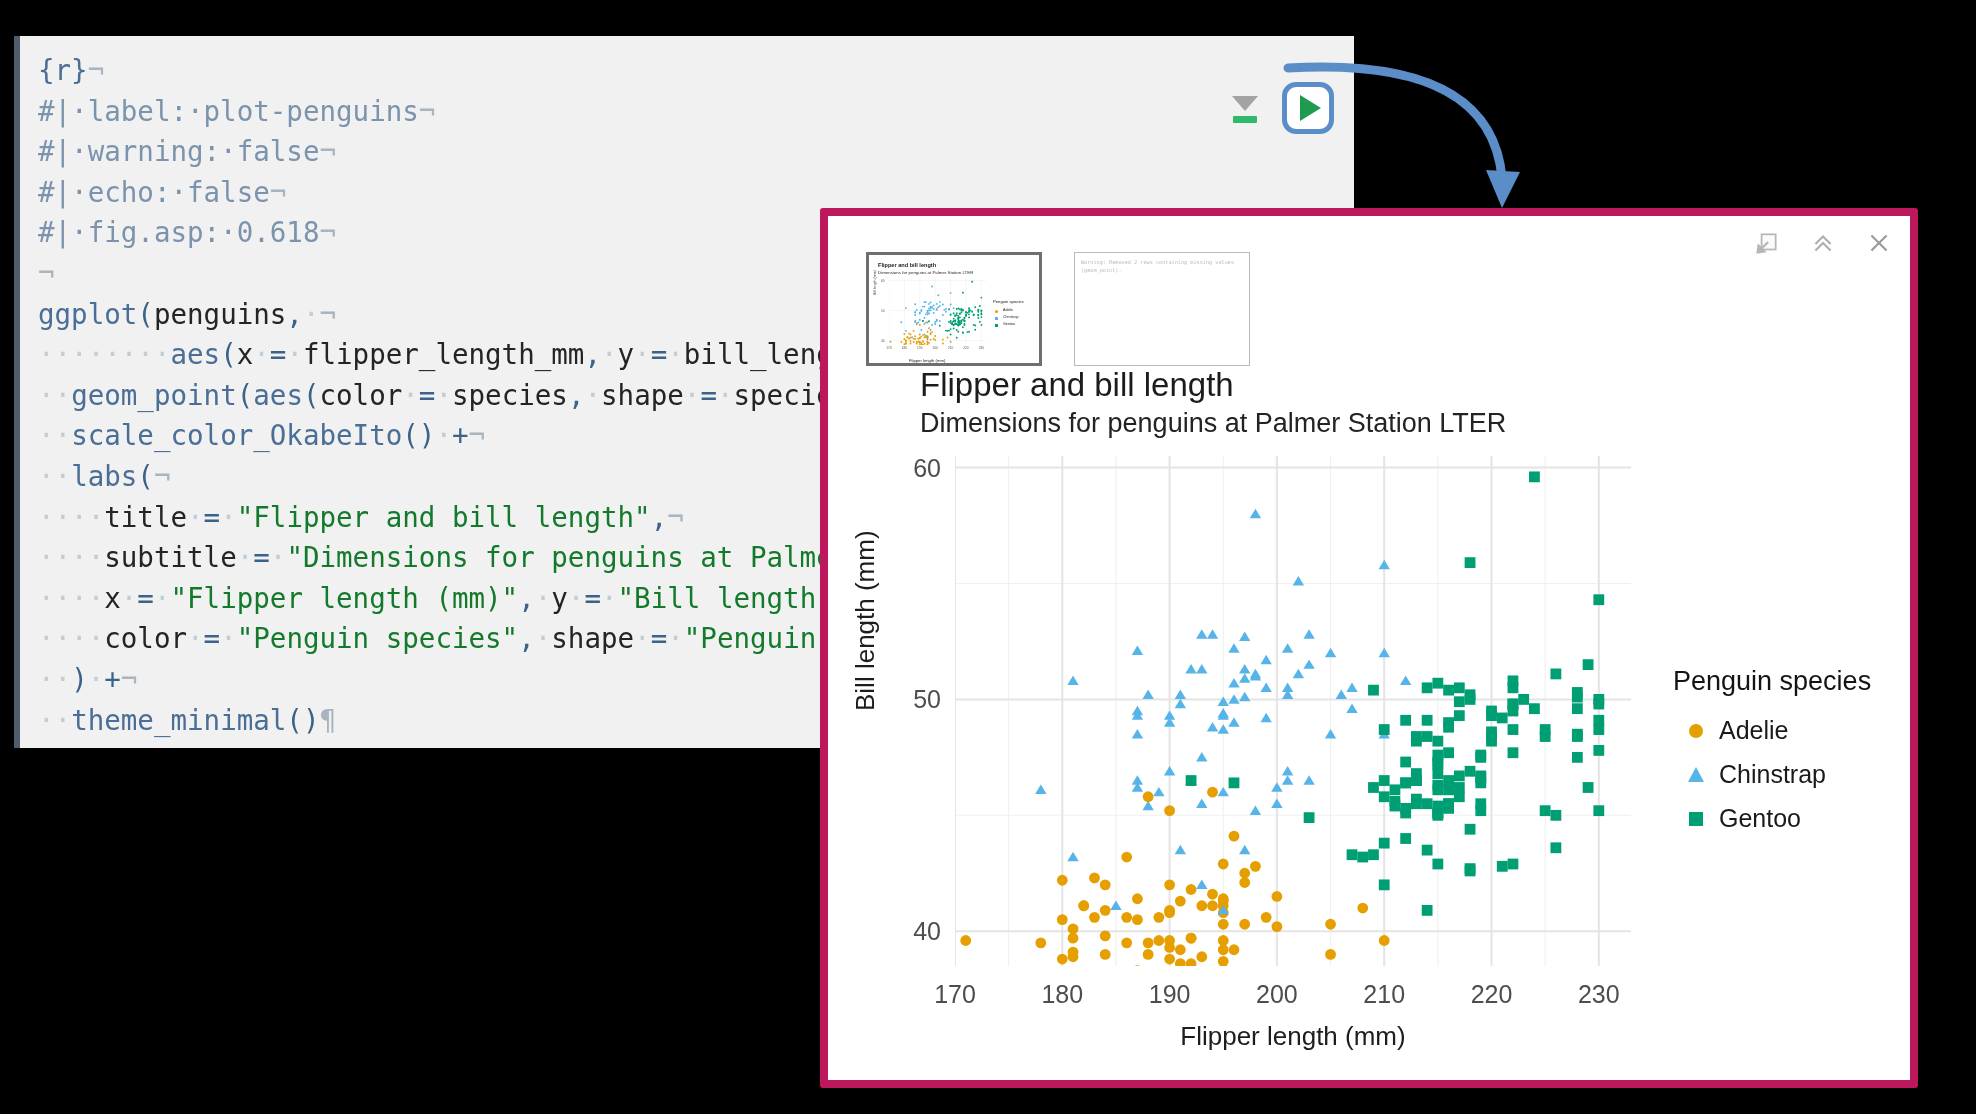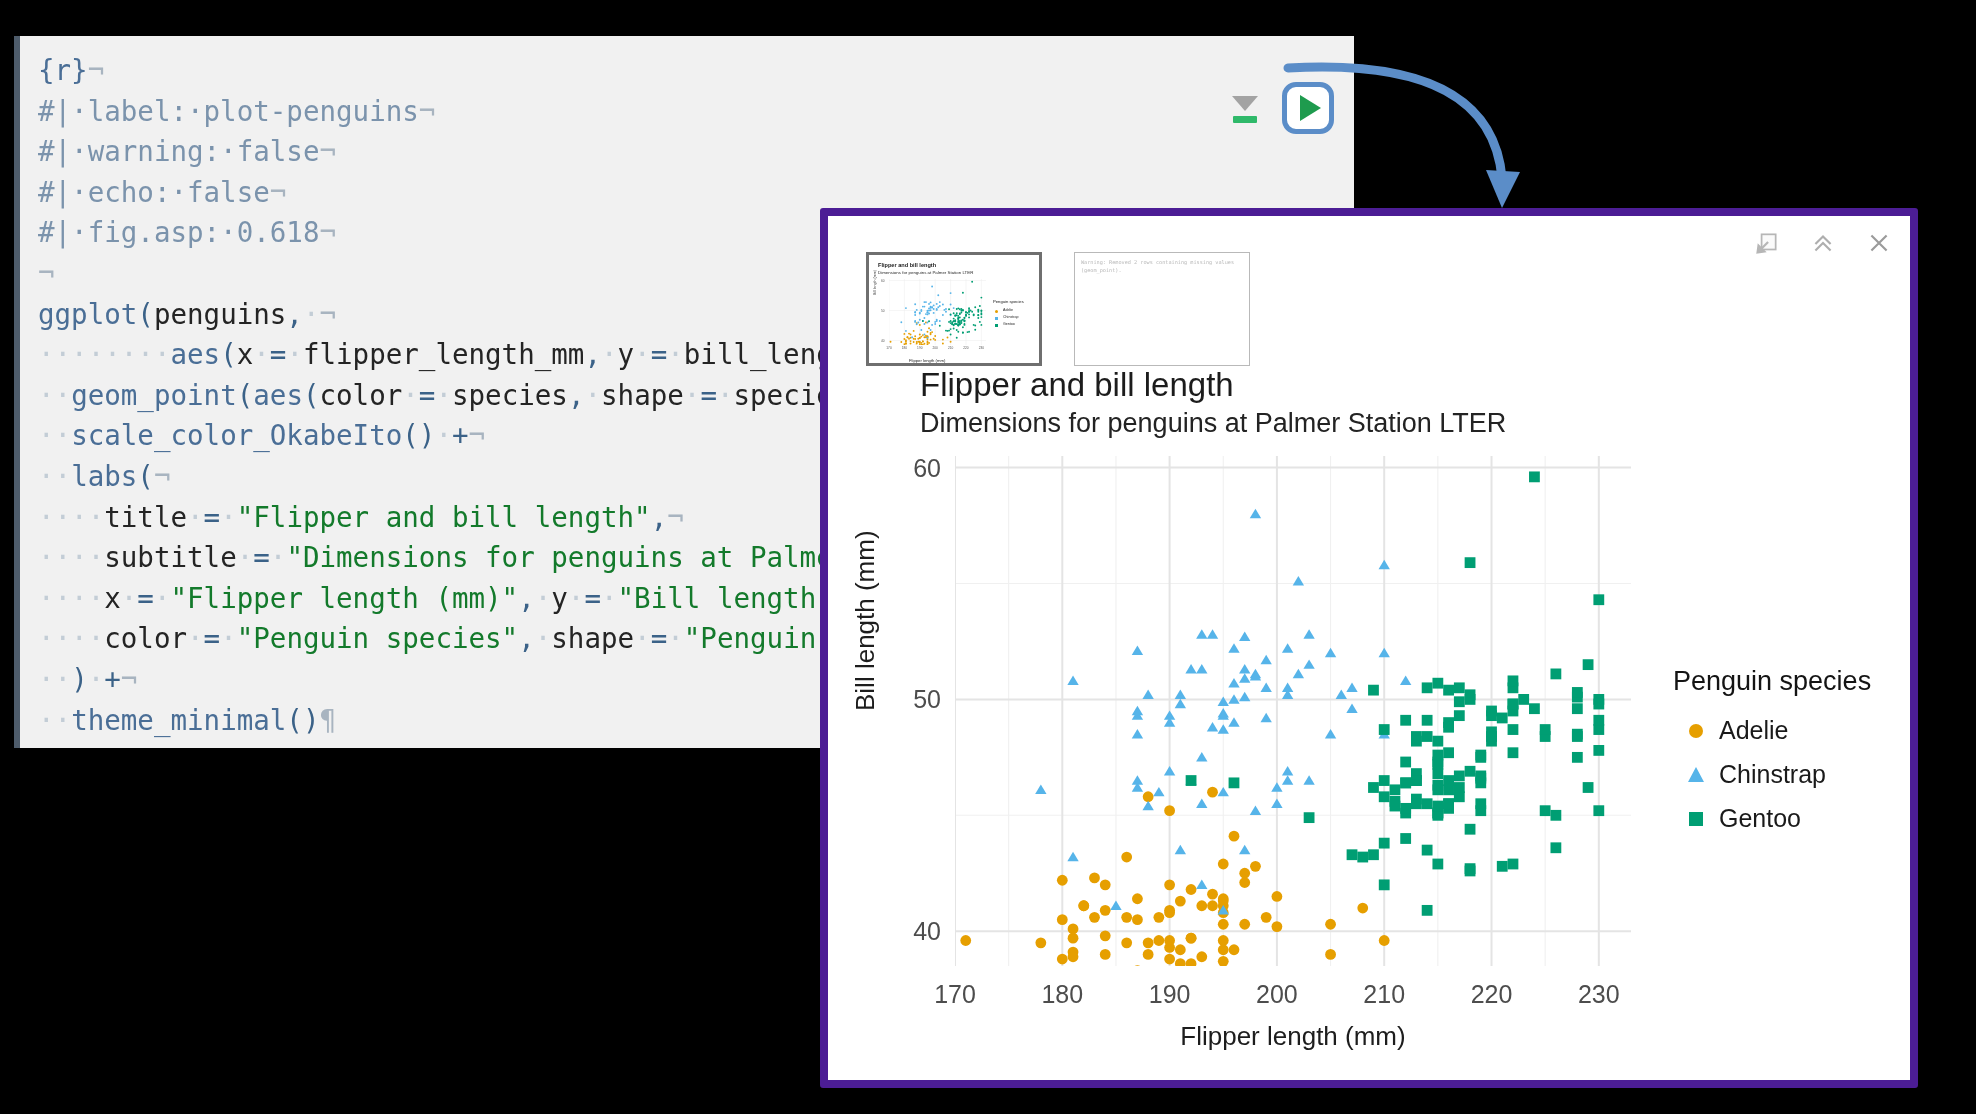--- a/index.html
+++ b/index.html
@@ -77,21 +77,21 @@
 
   
   #connector { position: absolute; left: 1280px; top: 40px; width: 320px; height: 190px; pointer-events:none; }
 
   
   #output-panel {
     position: absolute;
     left: 820px; top: 208px;
     width: 1098px; height: 880px;
     background: #ffffff;
-    border: 8px solid #4c1d95;
+    border: 8px solid #be185d;
     border-radius: 3px;
   }
   #panel-header {
     position: absolute; left: 0; top: 0; right: 0; height: 54px;
     display: flex; align-items: center; justify-content: flex-end;
     padding-right: 18px; gap: 30px;
   }
   .hdr-icon { width: 26px; height: 26px; cursor: pointer; opacity: .62; }
 
   #thumbnails {

